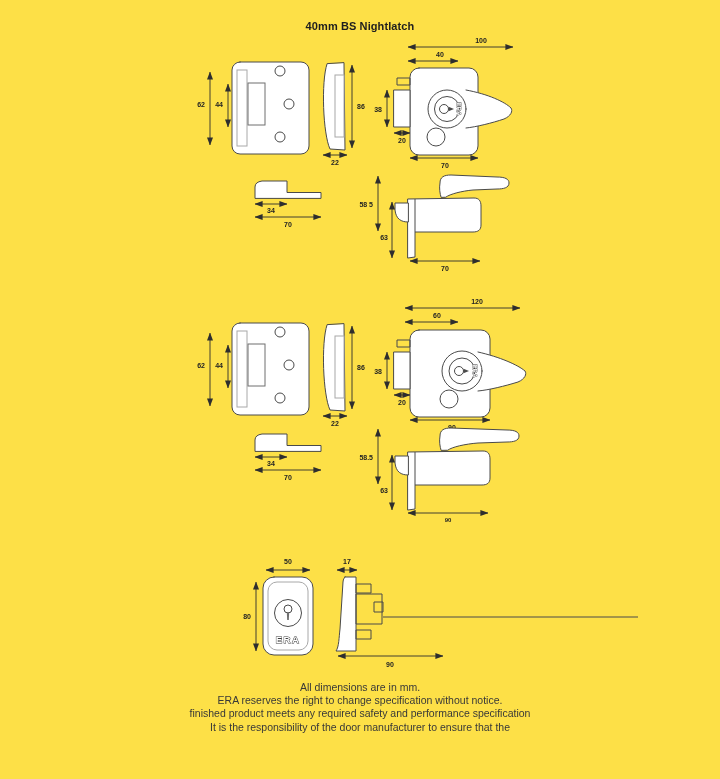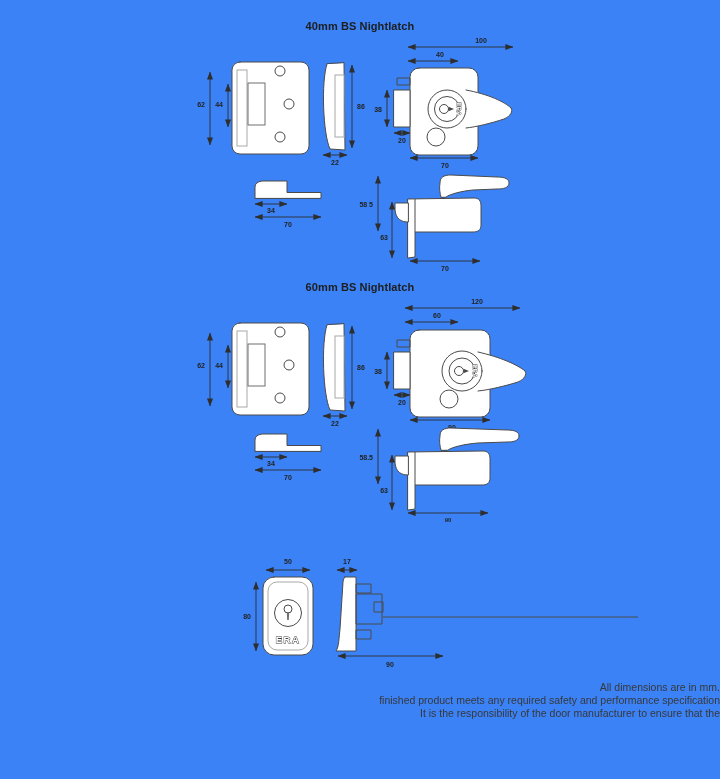--- a/index.html
+++ b/index.html
@@ -1,16 +1,16 @@
 <!DOCTYPE html>
 <html><head>
 <meta charset="utf-8">
 <style>
   html,body{margin:0;padding:0;background:#fff;}
-  #stage{position:relative;width:720px;height:779px;background:#3b82f6;overflow:hidden;
+  #stage{position:relative;width:720px;height:779px;background:#fde047;overflow:hidden;
          font-family:"Liberation Sans",sans-serif;}
   .sec-title{position:absolute;left:0;right:0;text-align:center;
              font:600 11px "Liberation Sans",sans-serif;color:#1e1e1e;letter-spacing:.1px;}
   #title40{top:20px;}
   #title60{top:281px;}
   .svgabs{position:absolute;left:0;}
   #svg40{top:18px;}
   #svg60{top:276px;}
   #svgcyl{top:550px;}
   .shape{fill:#fff;stroke:#4a4a4a;stroke-width:1;stroke-linejoin:round;stroke-linecap:round;}
@@ -20,21 +20,21 @@
   .dim{stroke:#2e2e2e;stroke-width:.9;fill:none;}
   .s40 .dim{marker-start:url(#ah40);marker-end:url(#ah40);}
   .s60 .dim{marker-start:url(#ah60);marker-end:url(#ah60);}
   .scyl .dim{marker-start:url(#ahc);marker-end:url(#ahc);}
   .dlab{font:bold 7px "Liberation Sans",sans-serif;fill:#232323;}
   .dlab.sm{font-size:6px;}
   .era-v{font:bold 6px "Liberation Sans",sans-serif;fill:#fff;stroke:#3f3f3f;stroke-width:.7;
          paint-order:stroke;letter-spacing:.3px;}
   .era-h{font:bold 9.5px "Liberation Sans",sans-serif;fill:#fff;stroke:#3a3a3a;stroke-width:.95;
          paint-order:stroke;letter-spacing:1.5px;}
-  #footer{position:absolute;top:681px;left:0;right:0;text-align:right;
+  #footer{position:absolute;top:681px;left:0;right:0;text-align:center;
           font:10.5px/13.2px "Liberation Sans",sans-serif;color:#383838;}
 </style>
 </head>
 <body>
 
 <div id="stage">
 
   <div id="title40" class="sec-title">40mm BS Nightlatch</div>
 
   <svg id="svg40" class="svgabs s40" width="720" height="258" viewBox="0 18 720 258">
@@ -106,21 +106,20 @@
       <path class="shape" d="M408,203 L395,203 L395,210 C396,219 401,222 408,222 Z"></path>
       <line class="dim" x1="378" y1="176" x2="378" y2="231"></line>
       <text class="dlab" x="373" y="207" text-anchor="end">58 5</text>
       <line class="dim" x1="392" y1="202" x2="392" y2="258"></line>
       <text class="dlab" x="388" y="240" text-anchor="end">63</text>
       <line class="dim" x1="410" y1="261" x2="480" y2="261"></line>
       <text class="dlab" x="445" y="271" text-anchor="middle">70</text>
     </g>
   </svg>
 
-  <div id="title60" class="sec-title">60mm BS Nightlatch</div>
 
   <svg id="svg60" class="svgabs s60" width="720" height="262" viewBox="0 276 720 262">
     <defs>
       <marker id="ah60" markerUnits="userSpaceOnUse" markerWidth="8" markerHeight="6" refX="7.6" refY="3" orient="auto-start-reverse">
         <path d="M0,0 L8,3 L0,6 Z" fill="#2e2e2e"></path>
       </marker>
     </defs>
 
     <g>
       <rect class="shape" x="232" y="323" width="77" height="92" rx="8"></rect>
@@ -220,17 +219,18 @@
       <rect class="edge" x="356" y="594" width="26" height="30"></rect>
       <rect class="edge" x="374" y="602" width="9" height="10"></rect>
       <line class="edge" x1="383" y1="617" x2="638" y2="617"></line>
       <line class="dim" x1="338" y1="656" x2="443" y2="656"></line>
       <text class="dlab" x="390" y="667" text-anchor="middle">90</text>
     </g>
   </svg>
 
   <div id="footer">
     <div>All dimensions are in mm.</div>
+    <div>ERA reserves the right to change specification without notice.</div>
     <div>finished product meets any required safety and performance specification</div>
     <div>It is the responsibility of the door manufacturer to ensure that the</div>
   </div>
 
 </div>
 
 </body></html>

